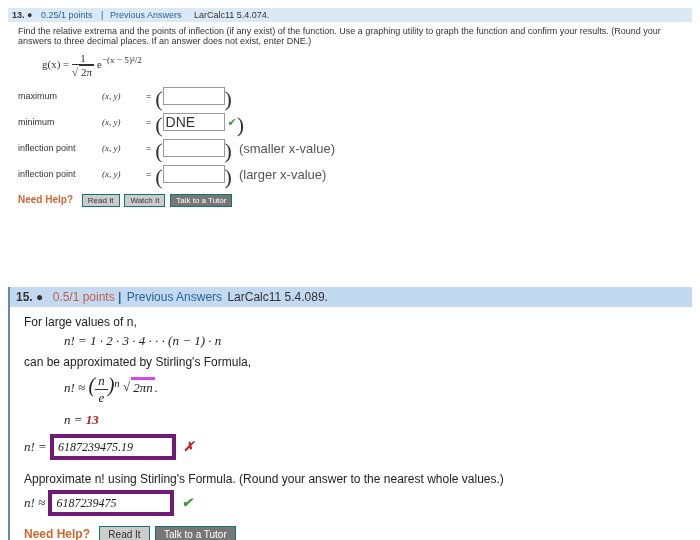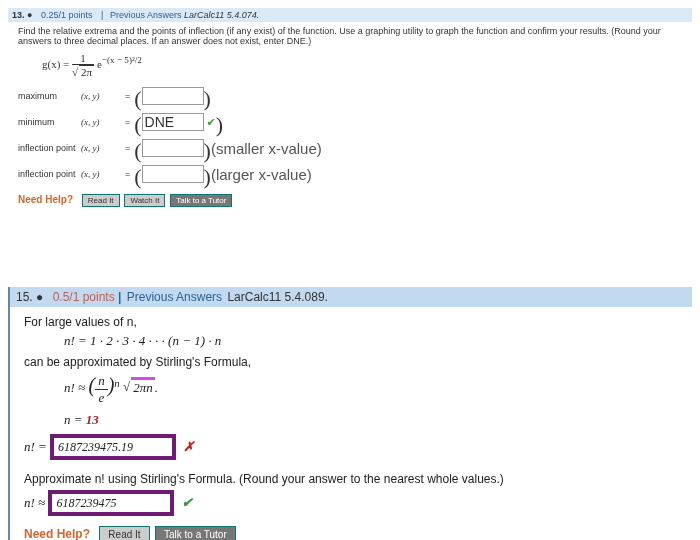--- a/index.html
+++ b/index.html
@@ -14,42 +14,42 @@
   }
   .q13-header {
     background: #dbe9f7;
     padding: 2px 4px;
     font-size: 9px;
     margin-bottom: 4px;
   }
   .q13-header .num { color: #333; font-weight: bold; }
   .q13-header .pts { color: #2a6496; margin-left: 6px; }
   .q13-header .prev { color: #2a6496; margin-left: 4px; }
-  .q13-header .ref { color: #333; margin-left: 0; font-style: italic; }
+  .q13-header .ref { color: #333; margin-left: 10px; }
   .q13-body { font-size: 9px; margin-left: 10px; }
   .instr { margin-bottom: 6px; }
   .formula { font-family: 'Times New Roman', serif; font-size: 11px; margin: 4px 0 8px 24px; }
   .row { display: flex; align-items: center; margin-bottom: 6px; height: 20px;}
-  .row .lbl { width: 63px; }
+  .row .lbl { width: 84px; }
   .row .xy { width: 40px; font-family: 'Times New Roman', serif; font-style: italic;}
   .row .eq { margin: 0 4px; }
   .paren { font-size: 22px; font-family: 'Times New Roman', serif; line-height: 0.5; position: relative; top:2px;}
   .ansbox { display: inline-block; width: 56px; height: 16px; border: 1px solid #999; background: #fff; vertical-align: middle; font-size: 14px; padding: 0 2px; line-height:16px;}
   .check { color: #3a9b3a; margin-left: 3px; font-size: 11px;}
-  .hint { margin-left: 0; font-size: 15px; color:#555;text-align:center;}
+  .hint { margin-left: 7px; font-size: 13px; color:#555;text-align:center;}
   .need-help { margin-top: 10px; font-size: 10px;}
   .need-help .nh { color: #d06632; font-weight: bold; margin-right: 6px;}
   .nhbtn { display: inline-block; background: #ccc; border: 1px solid #0f766e; padding: 1px 5px; font-size: 8px; color: #333; margin-right: 2px; cursor:pointer;}
   .nhbtn.dark { background: #777; color: #fff; }
 
   .spacer { height: 80px; }
 
   .q15 { border-left: 2px solid #68a; font-size: 12px; }
   .q15-header { background: #c3d9ef; padding: 3px 6px; font-size: 12px; }
-  .q15-header .num { font-weight: normal; color: #333;}
+  .q15-header .num { font-weight: bold; color: #333;}
   .q15-header .pts { color: #c06050; font-weight: normal; margin-left: 6px;}
   .q15-header .prev { color: #2a6496; margin-left: 2px;}
   .q15-header .ref { color: #333; margin-left: 2px;}
   .q15-body { padding: 8px 14px; font-family: Verdana, Arial, sans-serif; font-size: 12px; color:#222;}
   .q15-body .line { margin-bottom: 4px; }
   .q15-body .mathl { font-family: 'Times New Roman', serif; font-style: italic; margin: 4px 0 6px 40px; font-size: 13px;}
   .nval { color: #b02020; font-weight: bold;}
   .ansbox15 { display: inline-block; min-width: 110px; height: 18px; border: 4px solid #701a75; background: #fff; padding: 0 4px; line-height:18px; font-size: 12px;}
   .wrong { color: #c02020; font-weight: bold; margin-left: 4px; font-family: Arial;}
   .right { color: #3a9b3a; font-weight: bold; margin-left: 4px;}

